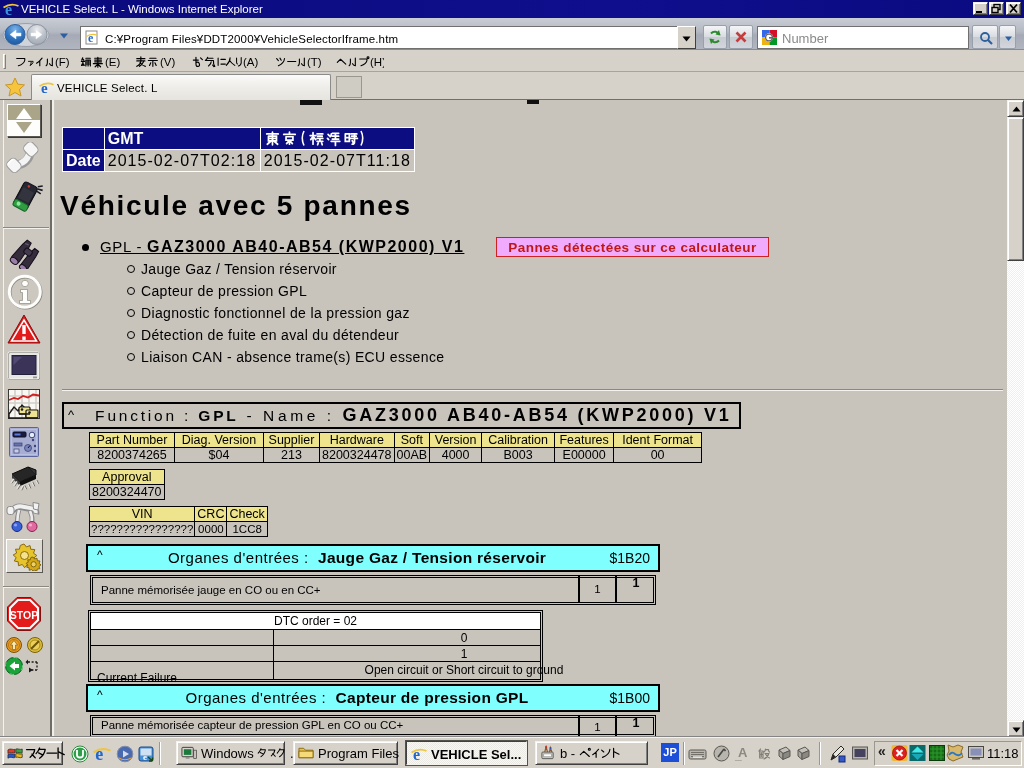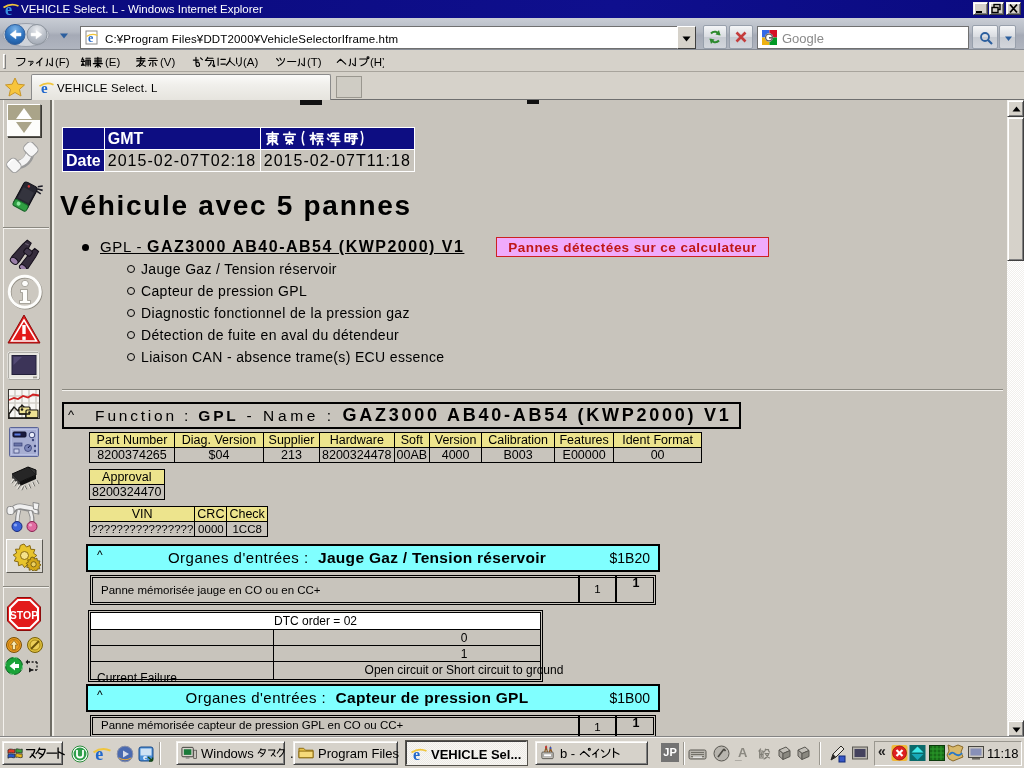--- a/index.html
+++ b/index.html
@@ -246,21 +246,21 @@
     <div id="googlebox">
       <svg class="abs" style="left:4px;top:3px" width="15" height="15" viewBox="0 0 15 15">
           <rect x="0" y="0" width="7.5" height="7.5" fill="#3369e8"></rect>
           <rect x="7.5" y="0" width="7.5" height="7.5" fill="#d50f25"></rect>
           <rect x="0" y="7.5" width="7.5" height="7.5" fill="#eeb211"></rect>
           <rect x="7.5" y="7.5" width="7.5" height="7.5" fill="#009925"></rect>
           <circle cx="7" cy="7.5" r="4.2" fill="#fff"></circle>
           <circle cx="7" cy="7.5" r="3.4" fill="none" stroke="#666" stroke-width="1.4"></circle>
           <rect x="7" y="7" width="4" height="1.6" fill="#666"></rect>
         </svg>
-      <div id="gtext">Google</div>
+      <div id="gtext">Number</div>
     </div>
     <div class="tbtn" style="left:972px;width:26px">
         <svg style="position:absolute;left:5px;top:4px" width="16" height="16" viewBox="0 0 16 16">
           <circle cx="7" cy="7" r="4" fill="none" stroke="#2c5f9e" stroke-width="1.8"></circle>
           <path d="M10 10 L14 14" stroke="#2c5f9e" stroke-width="2.2"></path>
         </svg>
       </div>
     <div class="tbtn" style="left:999px;width:17px">
         <svg style="position:absolute;left:4px;top:10px" width="9" height="6" viewBox="0 0 9 6">
           <path d="M1 0.5 H8 L4.5 5 Z" fill="#2c5f9e"></path>
@@ -758,21 +758,21 @@
               <use href="#g_n"></use>
             </g>
             <g transform="translate(31,0) scale(0.9)">
               <use href="#g_to"></use>
             </g>
           </svg></div>
     </div>
     <div class="abs" style="left:159px;top:4px;width:2px;height:23px;border-left:1px solid #9a978f;border-right:1px solid #fff"></div>
     <div class="abs" style="left:683px;top:4px;width:2px;height:23px;border-left:1px solid #9a978f;border-right:1px solid #fff"></div>
     <div class="abs" style="left:819px;top:4px;width:2px;height:23px;border-left:1px solid #9a978f;border-right:1px solid #fff"></div>
-    <div class="abs" style="left:661px;top:5px;width:18px;height:19px;background:#737373;color:#fff;font-size:11px;font-weight:bold;text-align:center;line-height:19px">JP</div>
+    <div class="abs" style="left:661px;top:5px;width:18px;height:19px;background:#1d4ed8;color:#fff;font-size:11px;font-weight:bold;text-align:center;line-height:19px">JP</div>
     <svg class="abs" style="left:688px;top:7px" width="19" height="17" viewBox="0 0 19 17">
       <rect x="1" y="5" width="17" height="9" rx="1.5" fill="#b8b5ae" stroke="#5a5852"></rect>
       <path d="M3 7.5 H16 M3 9.5 H16 M3 11.5 H16" stroke="#6a6860" stroke-width="0.9"></path>
       <path d="M5 12 H14" stroke="#fff" stroke-width="1.2"></path>
     </svg>
     <svg class="abs" style="left:712px;top:6px" width="19" height="19" viewBox="0 0 19 19">
       <circle cx="9.5" cy="9.5" r="7.5" fill="#b8b5ae" stroke="#5a5852"></circle>
       <path d="M6 13 L12 5 M12 5 L13.5 7" stroke="#4a4842" stroke-width="1.6" fill="none"></path>
     </svg>
     <div class="abs" style="left:735px;top:7px;width:18px;height:18px;color:#8a8880;font-size:13px;font-weight:bold;font-family:'Liberation Sans'">

